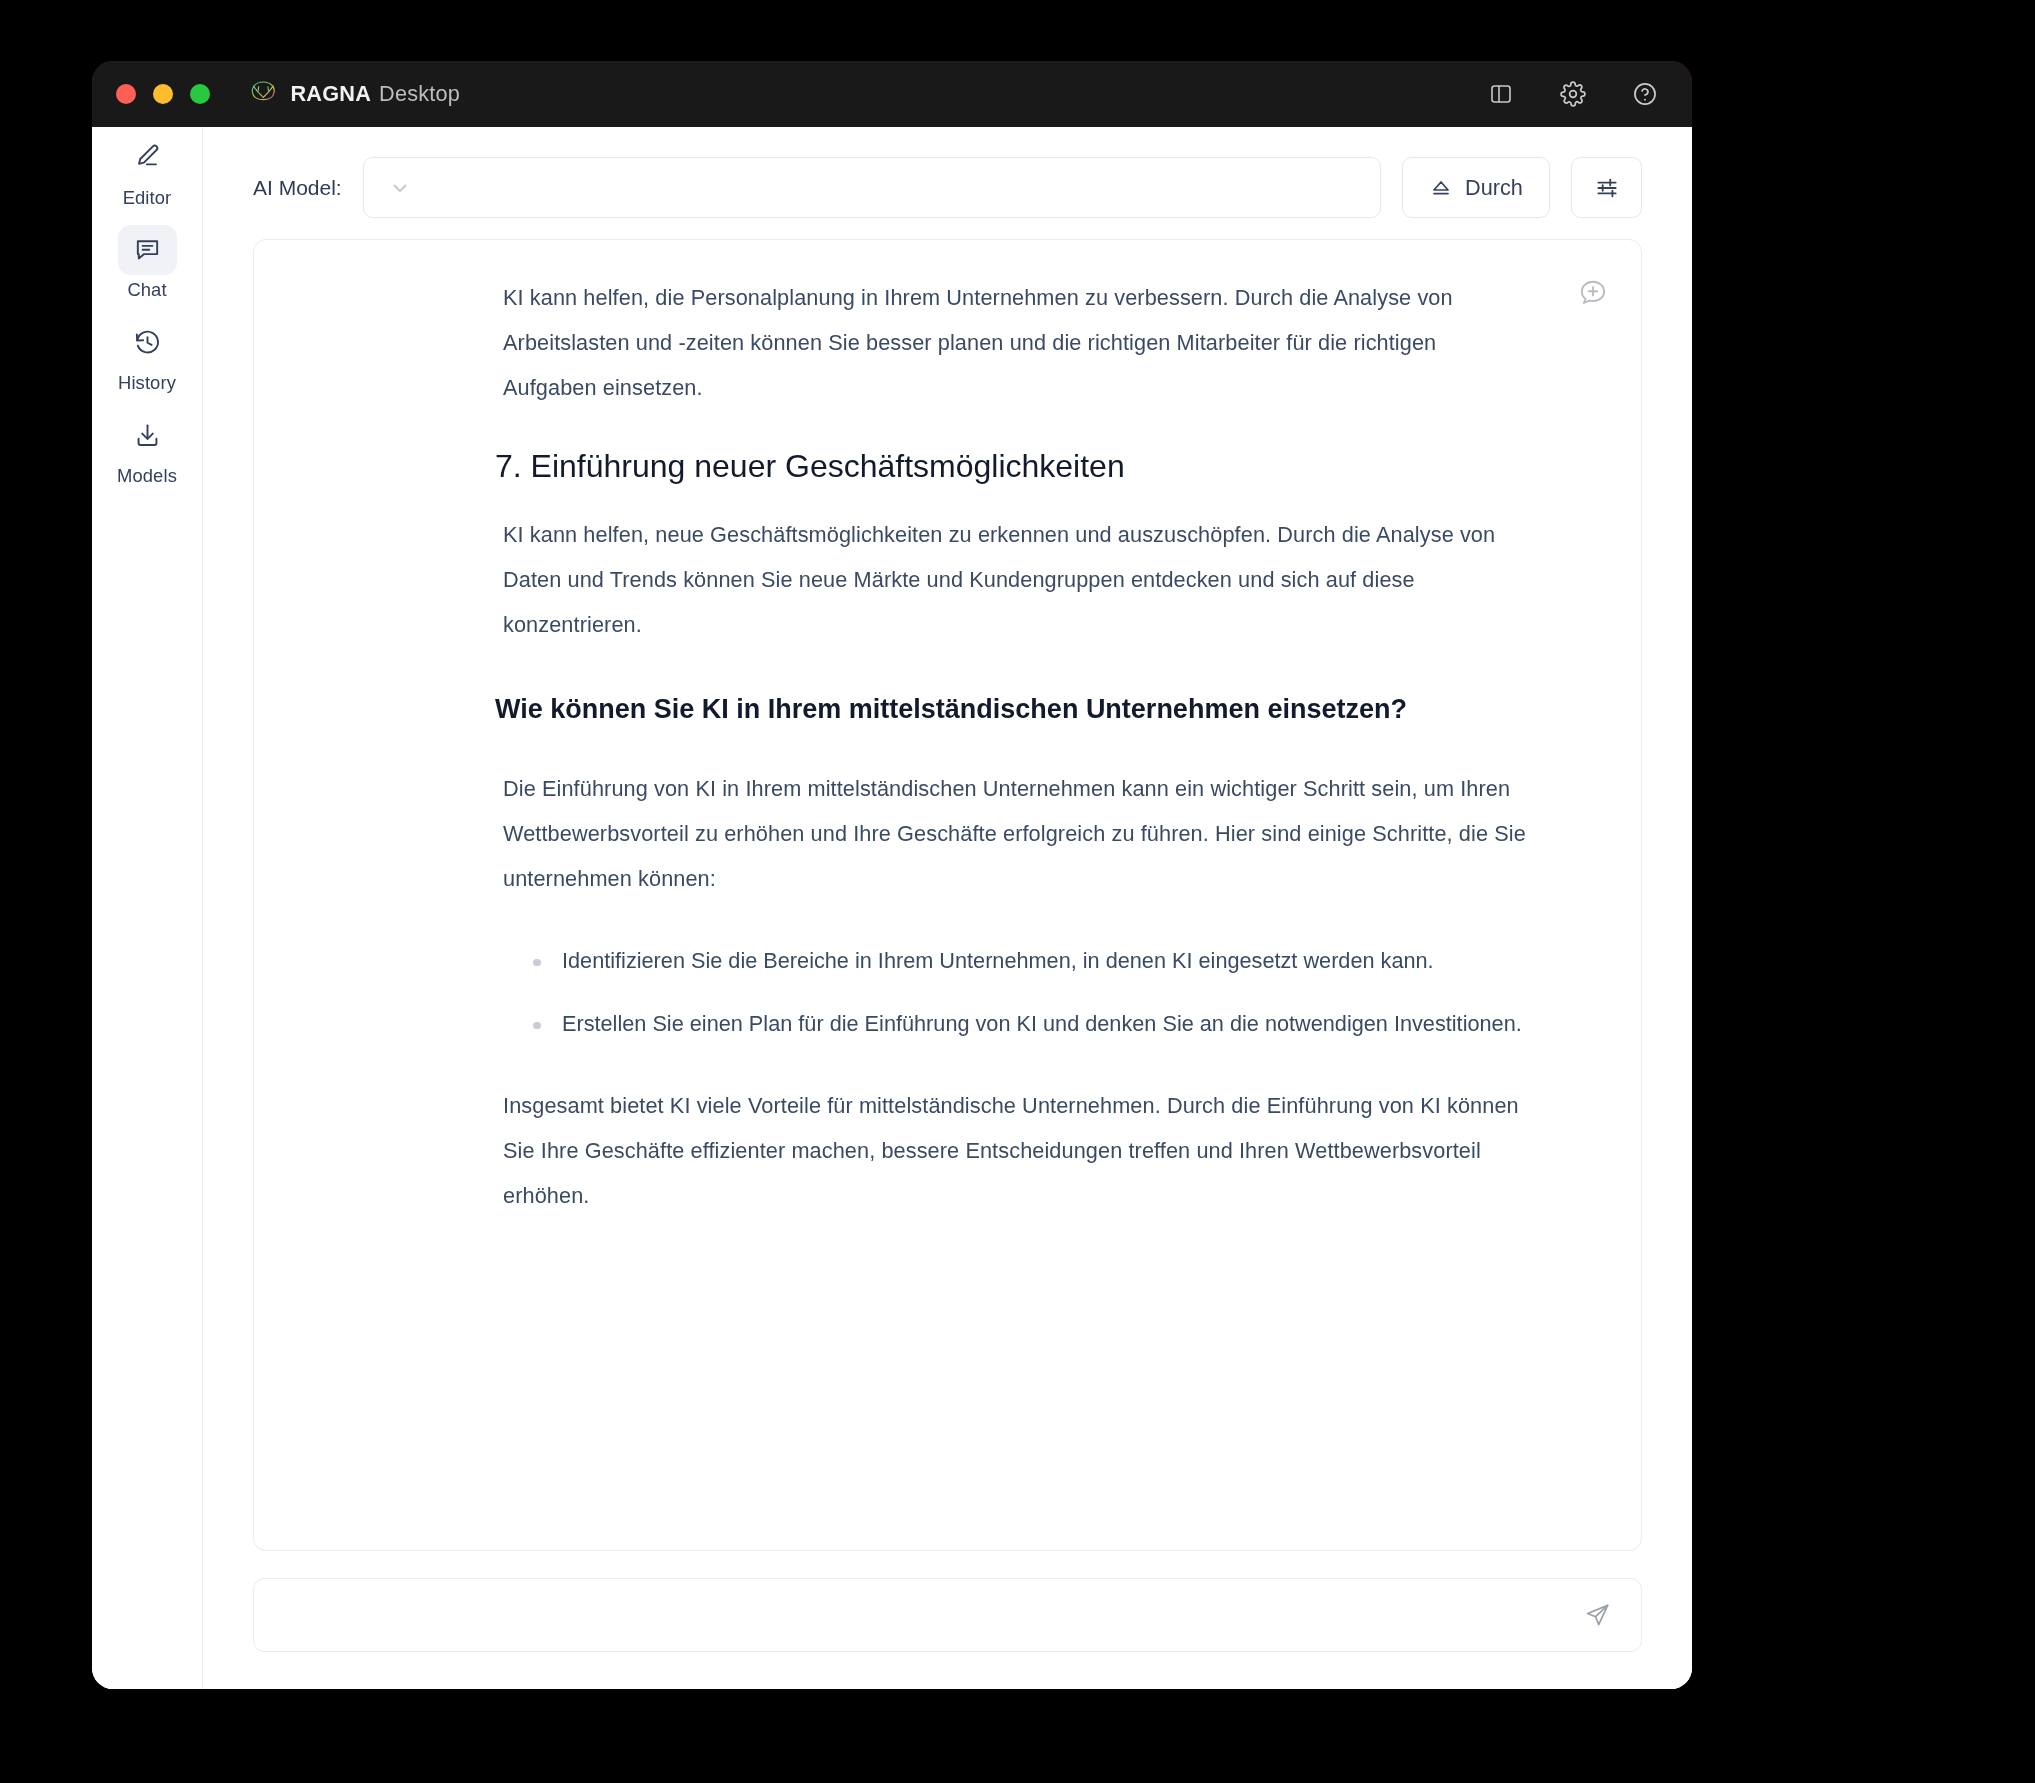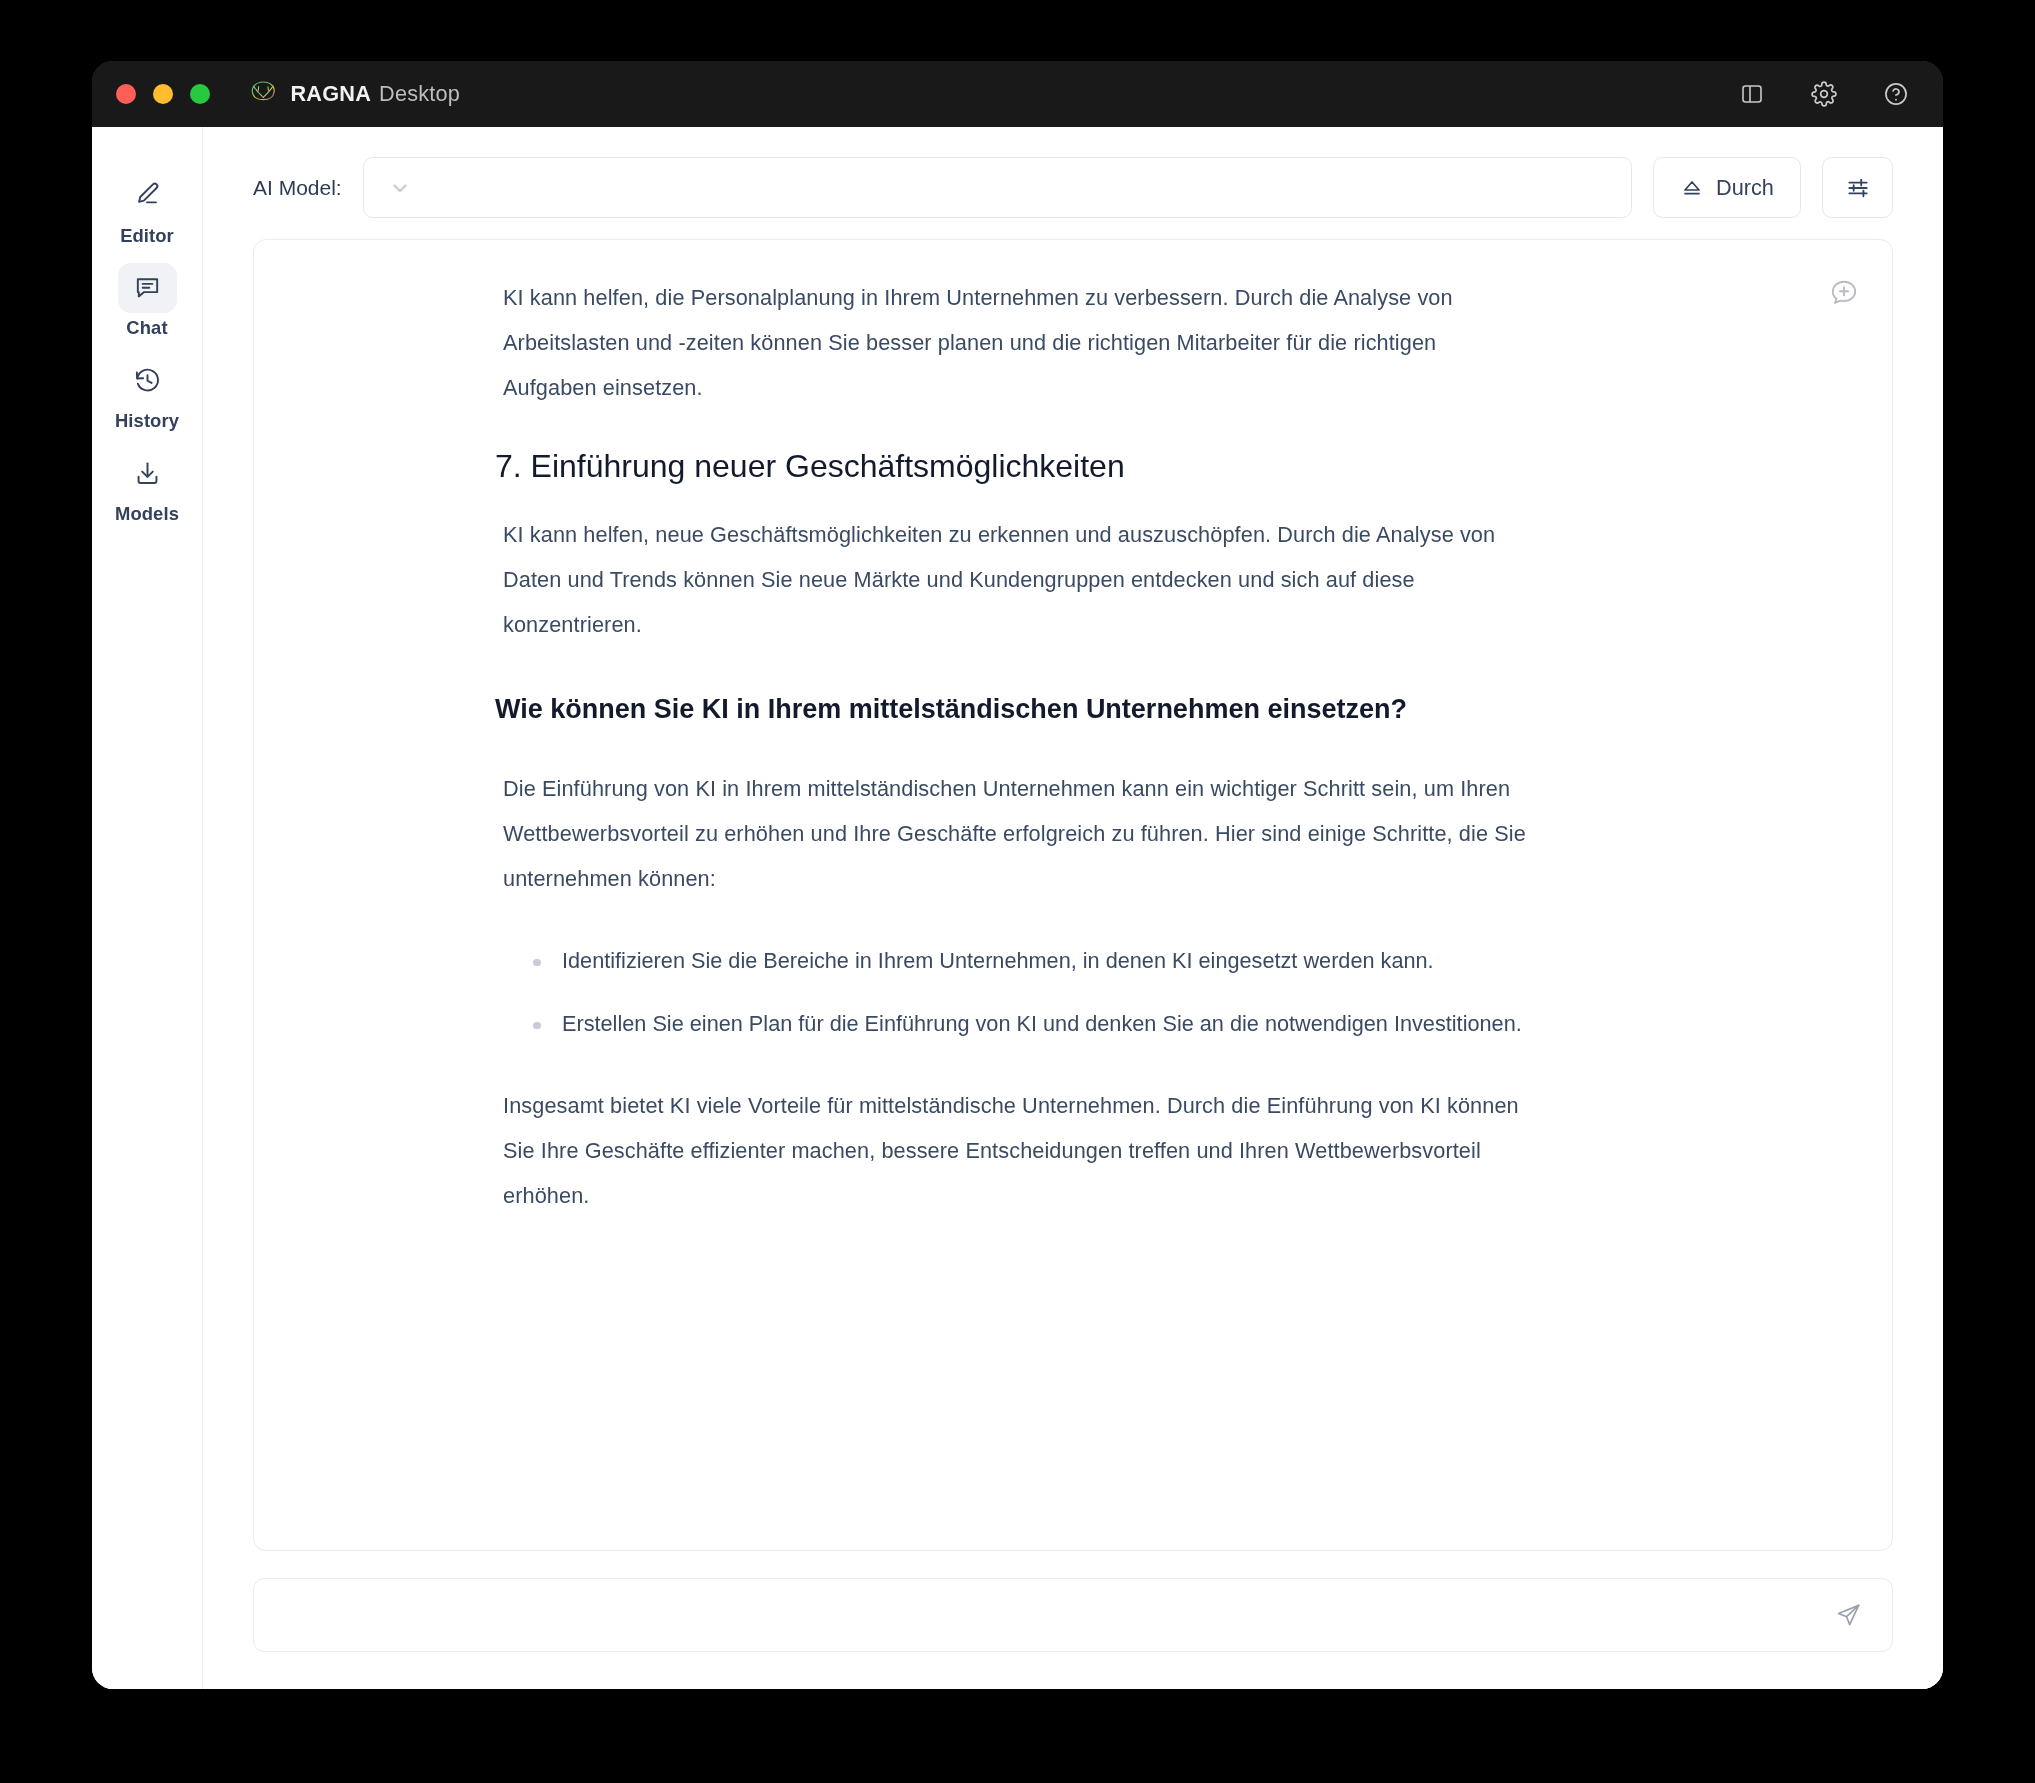--- a/index.html
+++ b/index.html
@@ -8,21 +8,21 @@
     width: 2036px; height: 1784px;
     background: #000000;
     font-family: "Liberation Sans", sans-serif;
     overflow: hidden;
   }
 
   
   .app-window {
     position: absolute;
     left: 92px; top: 61px;
-    width: 1851px; height: 1628px;
+    width: 1600px; height: 1628px;
     border-radius: 21px;
     overflow: hidden;
     background: #7f1d1d;
     display: flex;
     flex-direction: column;
   }
 
   
   .titlebar {
     height: 66px;
@@ -61,25 +61,23 @@
 
   
   .window-body { flex: 1 1 auto; display: flex; min-height: 0; background: #ffffff; }
 
   
   .rail {
     width: 111px;
     flex: 0 0 111px;
     background: #ffffff;
     border-right: 0.8px solid #ebebf0;
-    padding-top: 38px;
     display: flex; flex-direction: column;
     align-items: center;
     gap: 11.2px;
-    font-weight: bold;
   }
   .rail-item {
     width: 90px;
     display: flex; flex-direction: column; align-items: center;
     gap: 4.8px;
     cursor: pointer;
     padding-top: 4.8px;
   }
   .rail-icon {
     width: 59px; height: 50px;

